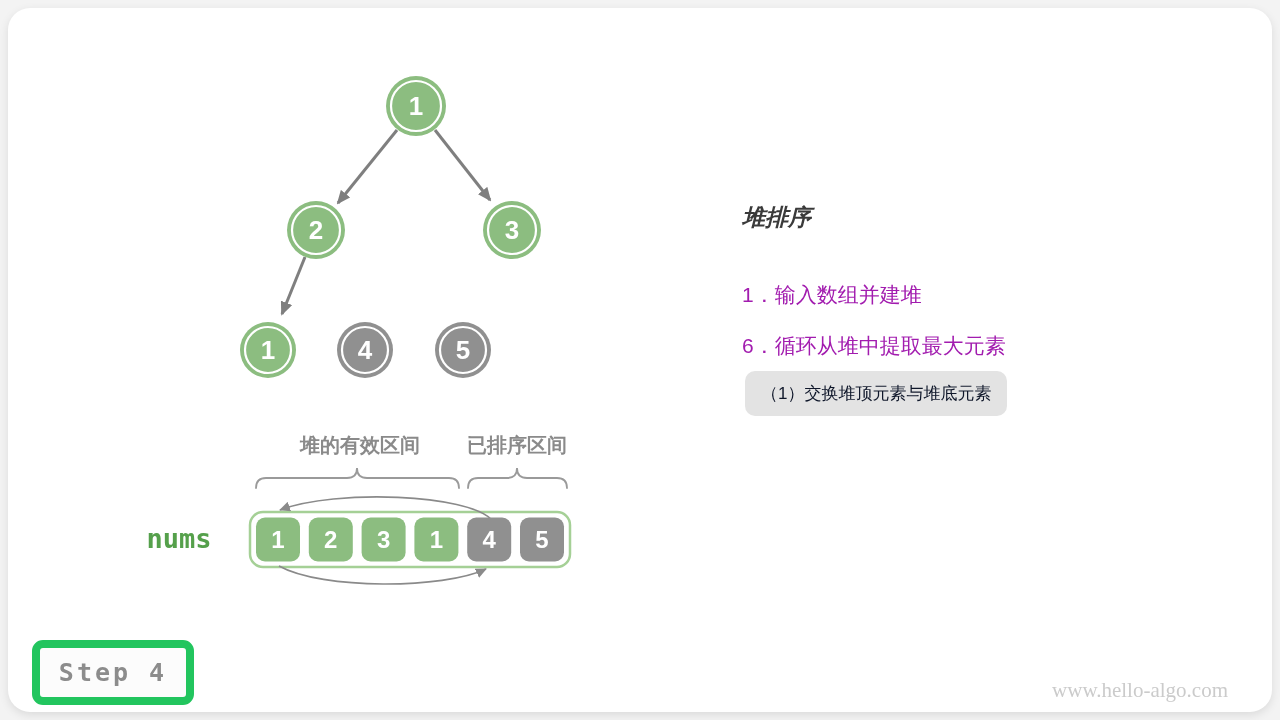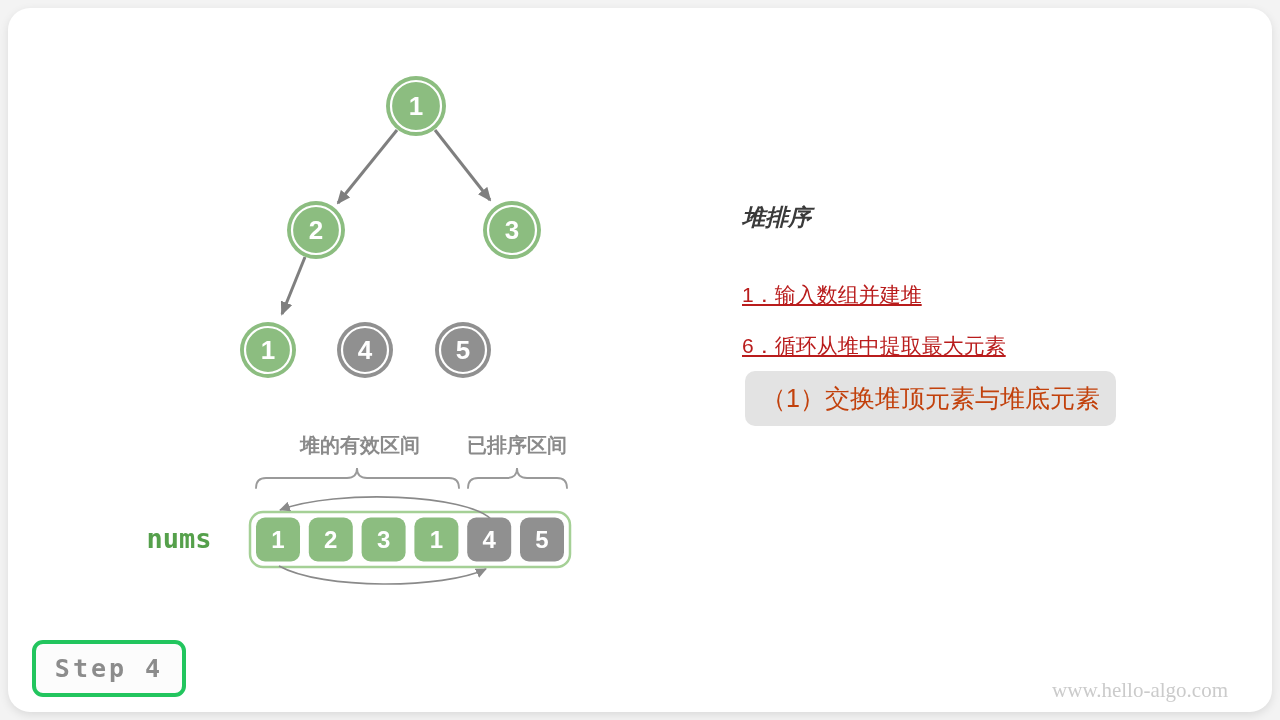--- a/index.html
+++ b/index.html
@@ -27,41 +27,40 @@
     left: 742px; top: 202px;
     font-size: 23px;
     font-weight: bold;
     color: #3a3a3a;
     font-style: italic;
   }
   .step-item {
     position: absolute;
     left: 742px;
     font-size: 21px;
-    color: #b91c1c;
+    color: #a21caf;
     white-space: nowrap;
-    text-decoration: underline;
   }
   .step-1 { top: 281px; }
   .step-2 { top: 332px; }
   .substep-highlight {
     position: absolute;
     left: 745px; top: 371px;
     background: #e3e3e3;
     border-radius: 10px;
     padding: 11px 16px;
-    font-size: 25px;
-    color: #c2410c;
+    font-size: 17px;
+    color: #0f172a;
     white-space: nowrap;
   }
   .step-badge {
     position: absolute;
     left: 32px; top: 640px;
     width: 146px; height: 49px;
-    border: 4px solid #22c55e;
+    border: 8px solid #22c55e;
     border-radius: 11px;
     background: #fcfcfc;
     display: flex;
     align-items: center;
     justify-content: center;
     font-family: "DejaVu Sans Mono", monospace;
     font-weight: bold;
     font-size: 25px;
     letter-spacing: 3px;
     color: #8c8c8c;

